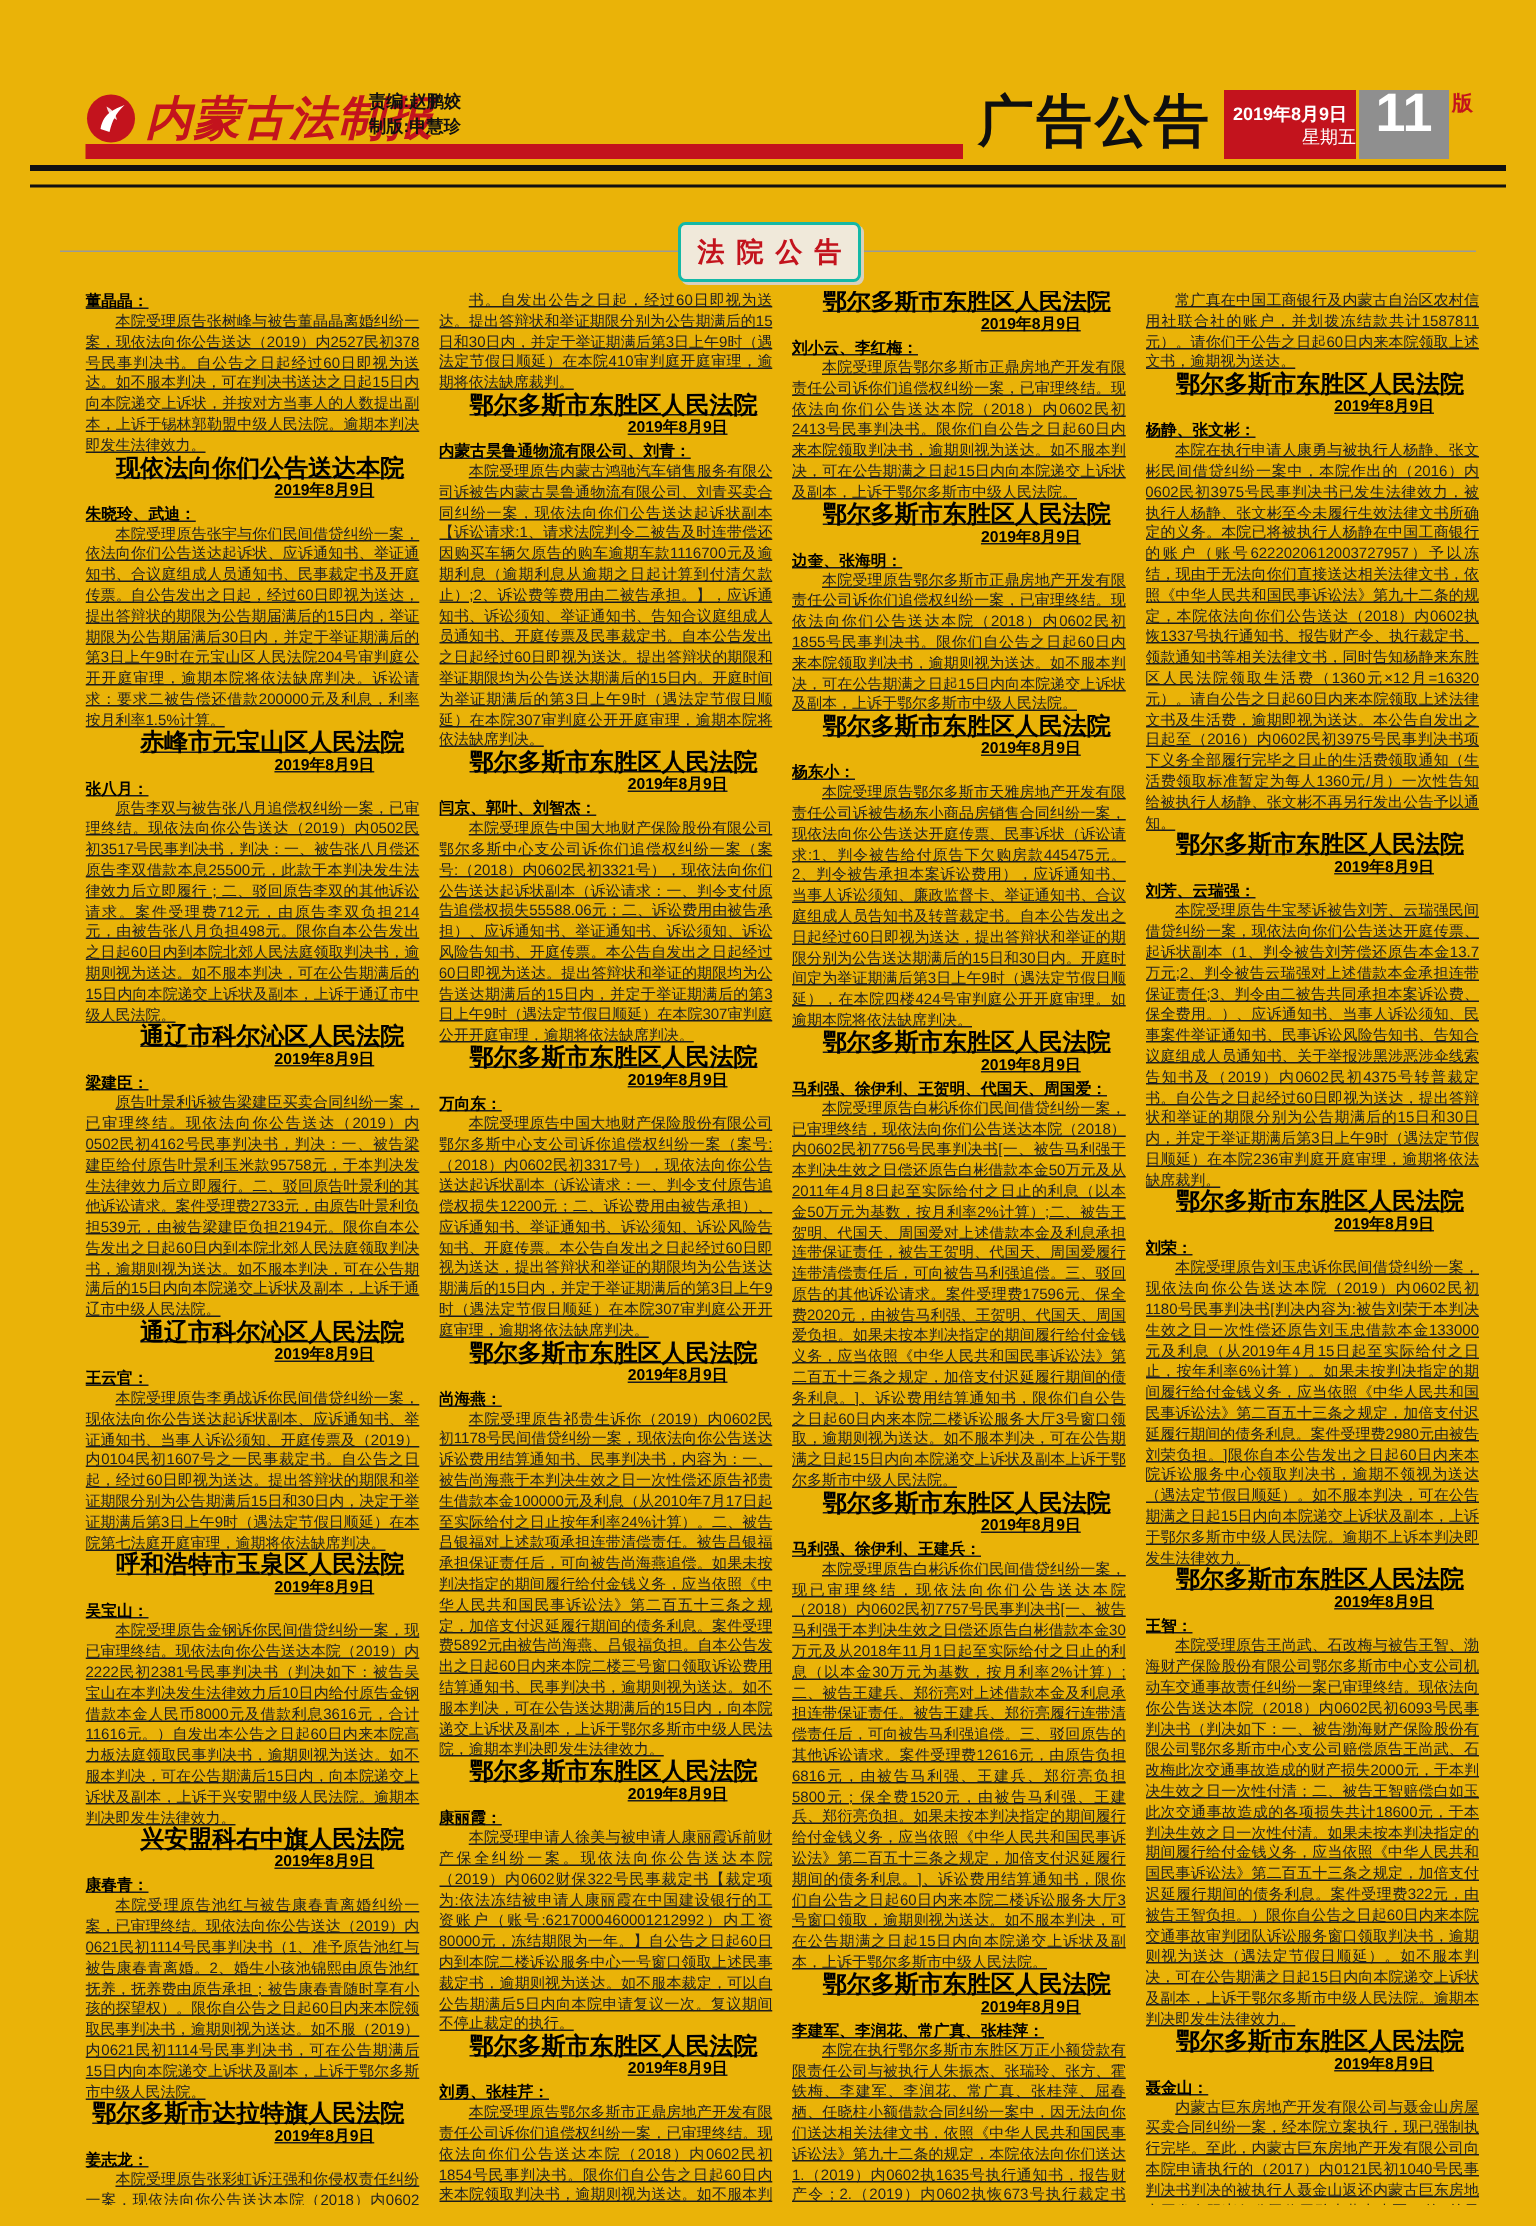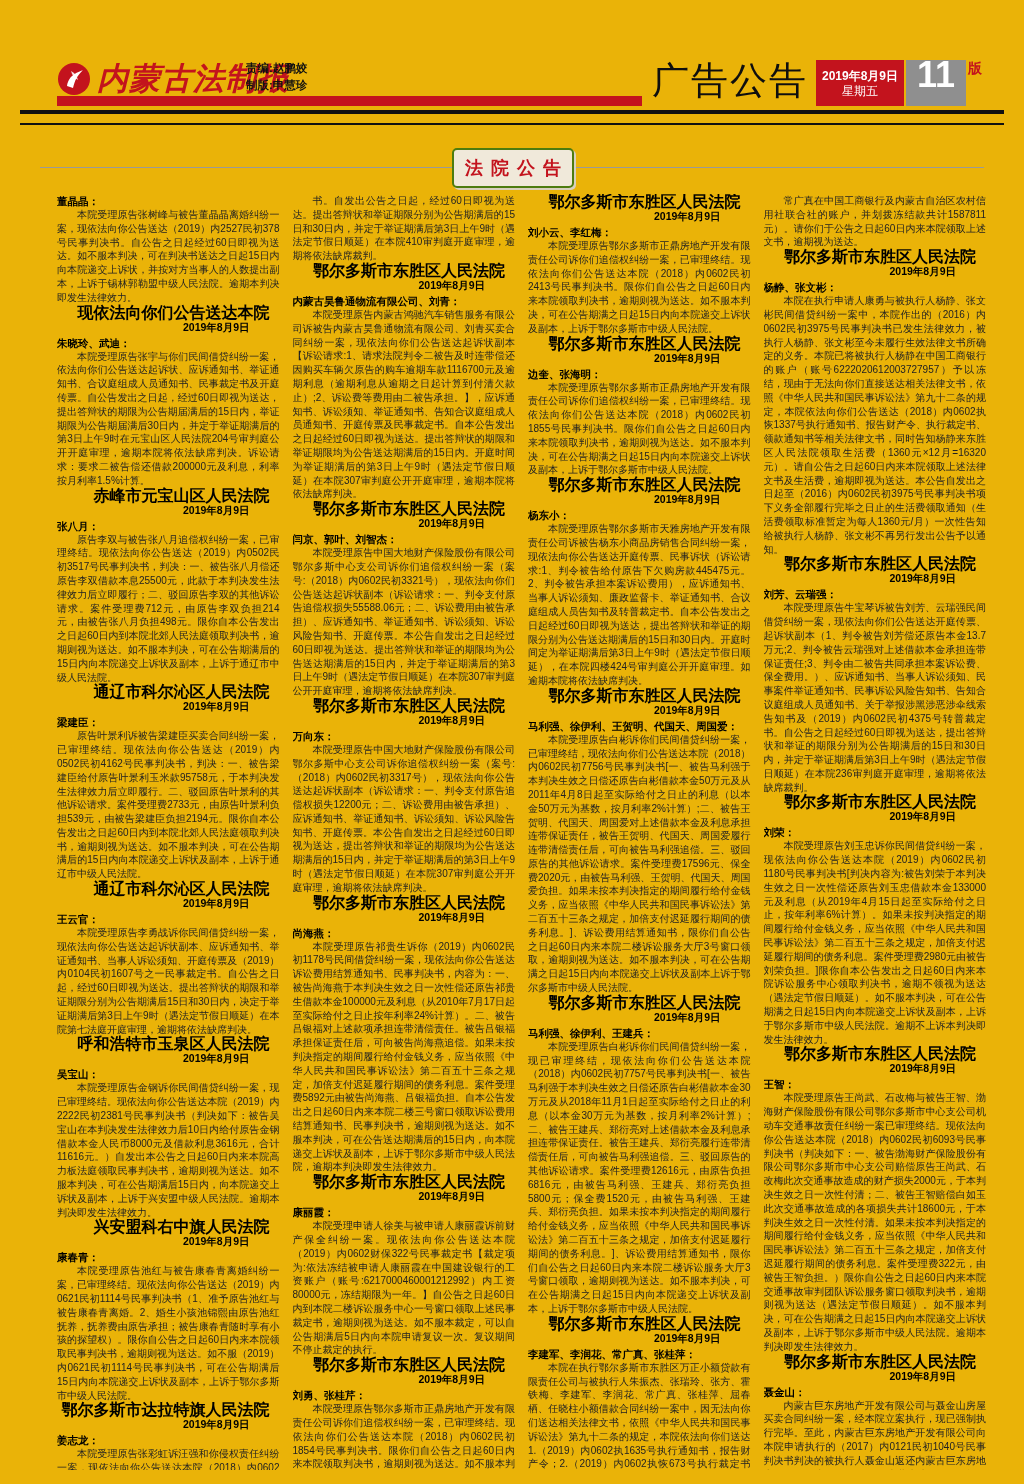--- a/index.html
+++ b/index.html
@@ -6,40 +6,40 @@
   .page{position:relative;width:1024px;height:1484px;background:#eab308;margin:0 auto;
         font-family:"Liberation Sans",sans-serif;color:#1c1c1c;overflow:hidden;}
   
   .masthead{position:absolute;left:0;top:0;width:100%;height:190px;}
   .logo-wrap{position:absolute;left:57px;top:58px;display:flex;align-items:center;}
   .logo-emblem{width:34px;height:34px;margin-right:6px;}
   .logo-text{font-family:"Liberation Serif",serif;font-size:31px;font-weight:bold;
              font-style:italic;color:#c3131d;letter-spacing:1px;white-space:nowrap;}
   .editors{position:absolute;left:246px;top:60px;font-size:11.5px;font-weight:bold;line-height:17px;color:#111;}
   .red-bar{position:absolute;left:57px;top:96px;width:585px;height:10px;background:#c3131d;}
-  .section-title{position:absolute;left:652px;top:56px;font-size:37px;font-weight:400;
+  .section-title{position:absolute;left:652px;top:56px;font-size:37px;font-weight:700;
                  letter-spacing:2px;color:#0f0f0f;font-family:"Liberation Sans",sans-serif;}
   .date-box{position:absolute;left:816px;top:60px;width:88px;height:46px;background:#c3131d;
             color:#fff;text-align:center;display:flex;flex-direction:column;justify-content:center;}
   .date-box .d1{font-size:12px;font-weight:bold;line-height:16px;}
-  .date-box .d2{font-size:12px;line-height:15px;}
+  .date-box .d2{font-size:12px;line-height:15px;text-align:right;}
   .page-box{position:absolute;left:906px;top:60px;width:60px;height:46px;background:#8f8f8f;}
   .page-num{position:absolute;left:0;top:-6px;width:100%;text-align:center;color:#fff;
             font-size:36px;font-weight:bold;font-family:Liberation Sans, sans-serif;}
   .page-ban{position:absolute;right:-16px;top:0;color:#c3131d;font-size:14px;font-weight:bold;}
   .rule-double{position:absolute;left:20px;top:110px;width:984px;height:9px;
                border-top:4px solid #111;border-bottom:2px solid #111;}
   
   .banner-line{position:absolute;left:40px;top:167px;width:944px;height:1px;background:#9a9a98;}
   .stamp{position:absolute;left:452px;top:148px;width:118px;height:36px;background:#f0e9da;
-         border:2px solid #4d7c0f;border-radius:5px;box-shadow:2px 2px 0 #d8d0bd;
+         border:2px solid #14b8a6;border-radius:5px;box-shadow:2px 2px 0 #d8d0bd;
          display:flex;align-items:center;justify-content:center;}
   .stamp span{color:#c3131d;font-size:18px;font-weight:bold;letter-spacing:8px;padding-left:8px;}
   
-  .columns{position:absolute;left:57px;top:194px;width:929px;height:1276px;display:flex;gap:13px;}
+  .columns{position:absolute;left:57px;top:194px;width:929px;height:1276px;display:flex;gap:13px;text-decoration:underline;}
   .col{width:227px;height:100%;overflow:hidden;text-align:justify;}
   .notice{margin:0 0 1px 0;}
   .nname{font-weight:bold;font-size:10.5px;line-height:14px;color:#000;}
   .nbody{font-size:10px;line-height:13.8px;text-indent:2em;color:#222;}
   .ncourt{font-size:16px;font-weight:bold;text-align:right;padding-right:10px;line-height:15px;color:#000;}
   .ndate{font-size:10.5px;font-weight:bold;text-align:right;padding-right:30px;line-height:15px;color:#000;}
 </style>
 </head>
 <body>
 

